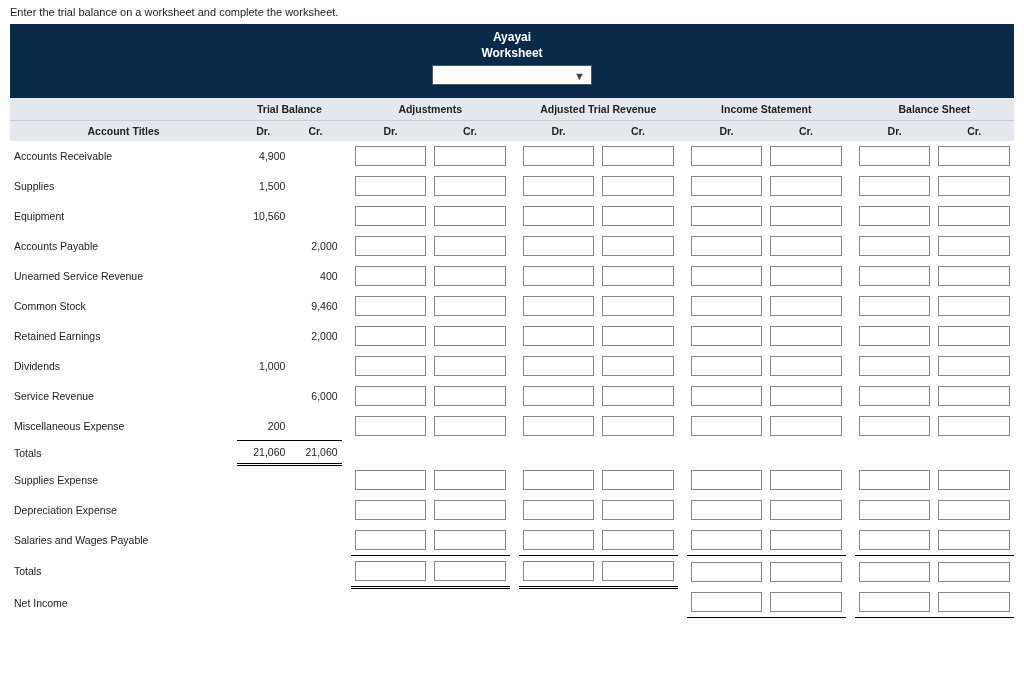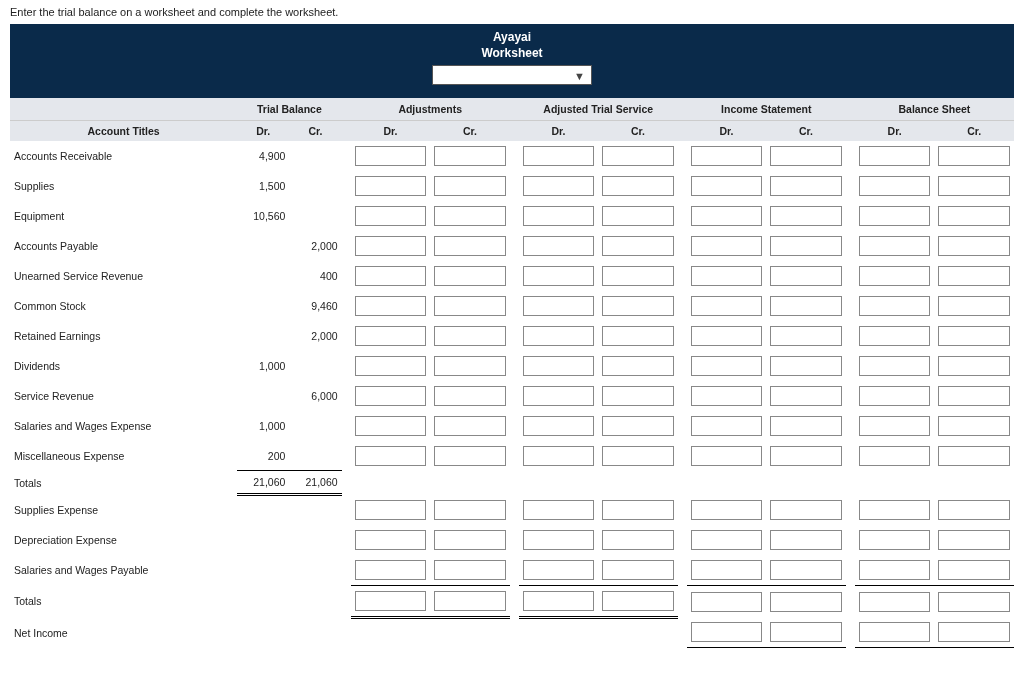--- a/index.html
+++ b/index.html
@@ -128,21 +128,21 @@
     <col class="col-in">
       <col class="col-in">
   </colgroup>
   <thead>
     <tr class="group-header">
       <th></th>
       <th colspan="2">Trial Balance</th>
       <th></th>
       <th colspan="2">Adjustments</th>
       <th></th>
-      <th colspan="2">Adjusted Trial Service</th>
+      <th colspan="2">Adjusted Trial Revenue</th>
       <th></th>
       <th colspan="2">Income Statement</th>
       <th></th>
       <th colspan="2">Balance Sheet</th>
     </tr>
     <tr class="sub-header">
       <th class="acct">Account Titles</th>
       <th>Dr.</th>
       <th>Cr.</th>
       <th></th>
@@ -293,37 +293,20 @@
         <td class="has-input"><input class="inp" style=""></td>
         <td class="has-input"><input class="inp" style=""></td>
         <td></td>
         <td class="has-input"><input class="inp" style=""></td>
         <td class="has-input"><input class="inp" style=""></td>
       </tr>
       <tr class="data-row">
         <td class="acct">Service Revenue</td>
         <td class="num"></td>
         <td class="num">6,000</td>
-        <td></td>
-        <td class="has-input"><input class="inp" style=""></td>
-        <td class="has-input"><input class="inp" style=""></td>
-        <td></td>
-        <td class="has-input"><input class="inp" style=""></td>
-        <td class="has-input"><input class="inp" style=""></td>
-        <td></td>
-        <td class="has-input"><input class="inp" style=""></td>
-        <td class="has-input"><input class="inp" style=""></td>
-        <td></td>
-        <td class="has-input"><input class="inp" style=""></td>
-        <td class="has-input"><input class="inp" style=""></td>
-      </tr>
-      <tr class="data-row">
-        <td class="acct">Salaries and Wages Expense</td>
-        <td class="num">1,000</td>
-        <td class="num"></td>
         <td></td>
         <td class="has-input"><input class="inp" style=""></td>
         <td class="has-input"><input class="inp" style=""></td>
         <td></td>
         <td class="has-input"><input class="inp" style=""></td>
         <td class="has-input"><input class="inp" style=""></td>
         <td></td>
         <td class="has-input"><input class="inp" style=""></td>
         <td class="has-input"><input class="inp" style=""></td>
         <td></td>

